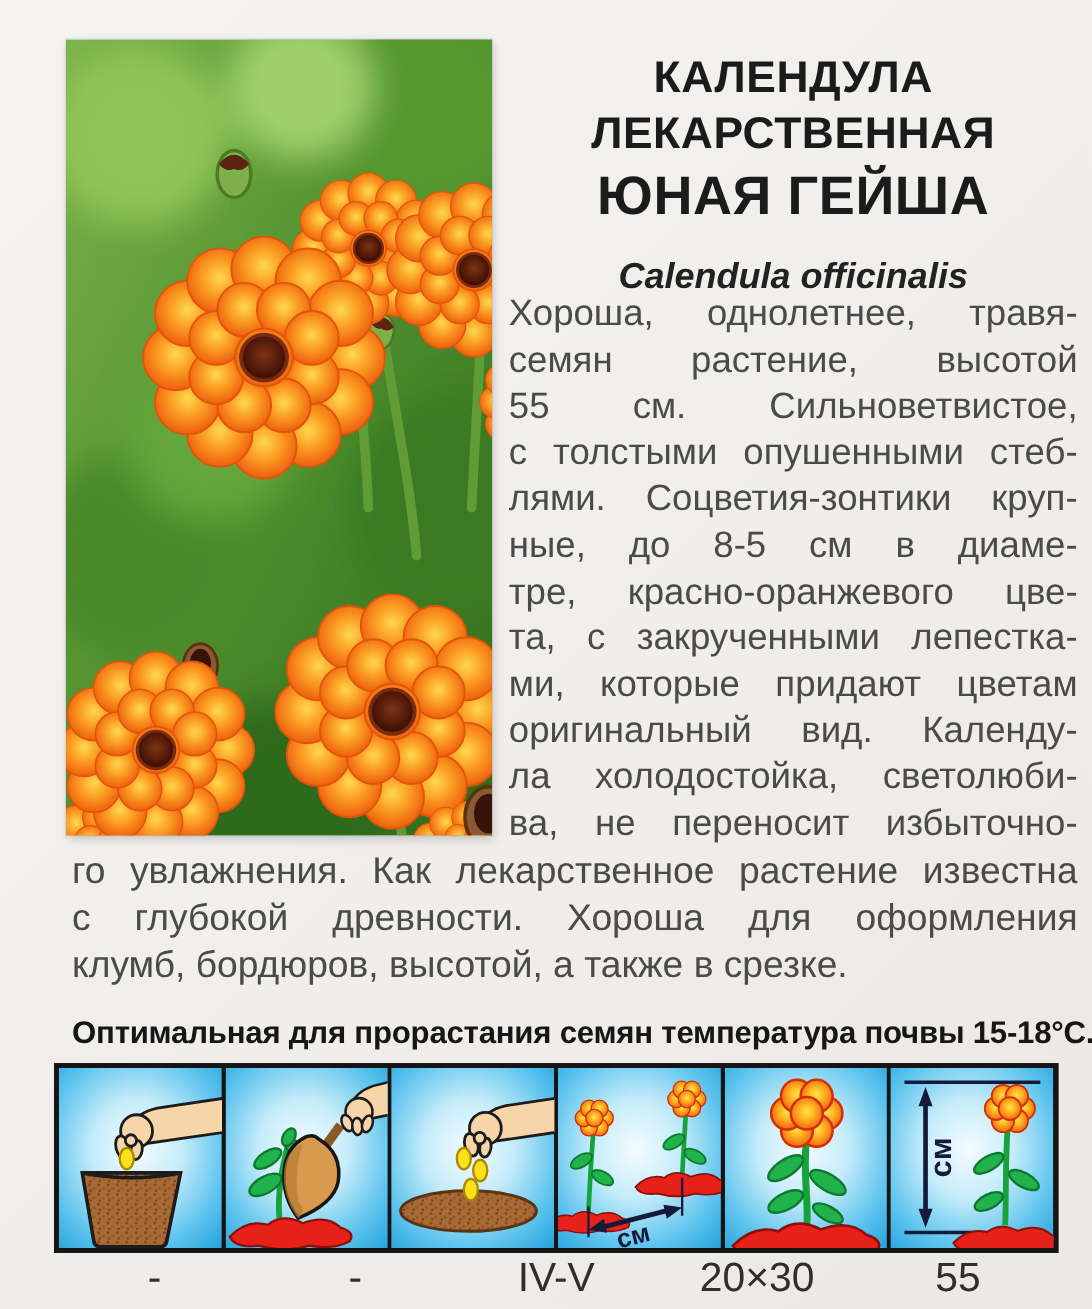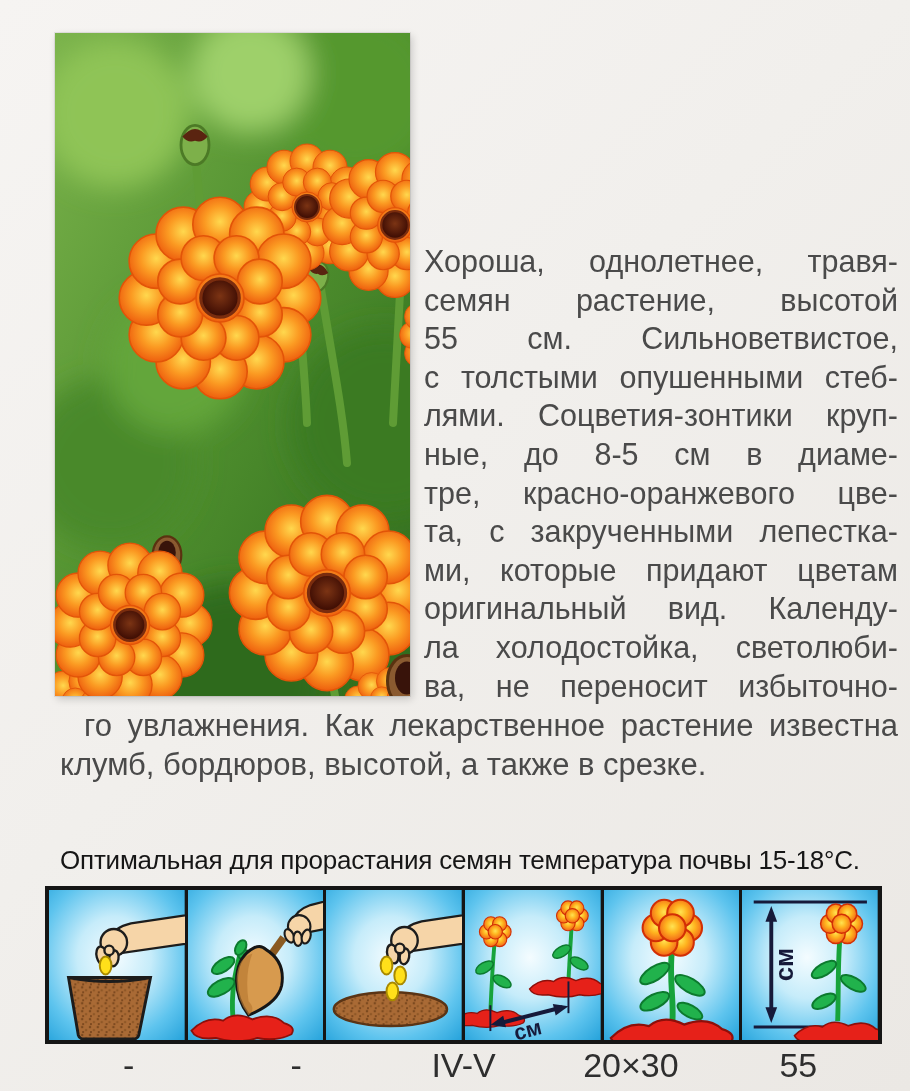--- a/index.html
+++ b/index.html
@@ -18,25 +18,25 @@
   .title-block { position:absolute; left:422px; top:42px; width:478px; text-align:center; color:#1b1b1b; }
   .t-line { font-weight:bold; font-size:37px; line-height:46px; letter-spacing:.5px; }
   .t-variety { font-weight:bold; font-size:45px; line-height:54px; letter-spacing:.5px; margin-top:2px; }
   .t-latin { font-weight:bold; font-style:italic; font-size:30px; margin-top:24px; color:#222; }
 
   .col-text { position:absolute; left:424px; top:244px; width:474px; font-size:30.5px; color:#4a4a4a; }
   .col-text .jline { height:38.6px; overflow:hidden; text-align:justify; text-align-last:justify; }
 
   .full-text { position:absolute; left:60px; top:708px; width:838px; font-size:31px; color:#4a4a4a; }
   .full-text div { height:38.8px; overflow:hidden; }
-  .full-text .jl { text-align:justify; text-align-last:justify;margin-left:24px; }
+  .full-text .jl { text-align:justify; text-align-last:justify; }
 
   .germ-note {
     position:absolute; left:60px; top:845px; width:844px;
-    font-size:26px; font-weight:normal; color:#161616; white-space:nowrap; letter-spacing:-.2px;
+    font-size:26px; font-weight:bold; color:#161616; white-space:nowrap; letter-spacing:-.2px;
   }
 
   .sow-table {
     position:absolute; left:45px; top:886px; width:837px; height:158px;
     display:flex; gap:3px; box-sizing:border-box;
     border:4px solid #151515; background:#151515;
   }
   .sow-cell { flex:1 1 0; min-width:0; }
   .sow-cell svg { display:block; width:100%; height:100%; }
 
@@ -189,38 +189,45 @@
       <use href="#flowerOpen" transform="translate(340,192) scale(1.15)"></use>
       <use href="#flowerOpen" transform="translate(165,265) scale(1.6)"></use>
       <use href="#flowerFull" transform="translate(30,692) scale(0.95)"></use>
       <use href="#flowerOpen" transform="translate(75,592) scale(1.3)"></use>
       <use href="#flowerOpen" transform="translate(272,560) scale(1.55)"></use>
       <use href="#flowerFull" transform="translate(335,685) scale(0.8)"></use>
       <use href="#budDark" transform="translate(352,648) scale(1.5)"></use>
     </svg>
   </div>
 
+  <div class="title-block">
+    <div class="t-line">КАЛЕНДУЛА</div>
+    <div class="t-line">ЛЕКАРСТВЕННАЯ</div>
+    <div class="t-variety">ЮНАЯ ГЕЙША</div>
+    <div class="t-latin">Calendula officinalis</div>
+  </div>
 
   <div class="col-text">
     <div class="jline">Хороша, однолетнее, травя-</div>
     <div class="jline">семян растение, высотой</div>
     <div class="jline">55 см. Сильноветвистое,</div>
     <div class="jline">с толстыми опушенными стеб-</div>
     <div class="jline">лями. Соцветия-зонтики круп-</div>
     <div class="jline">ные, до 8-5 см в диаме-</div>
     <div class="jline">тре, красно-оранжевого цве-</div>
     <div class="jline">та, с закрученными лепестка-</div>
     <div class="jline">ми, которые придают цветам</div>
     <div class="jline">оригинальный вид. Календу-</div>
     <div class="jline">ла холодостойка, светолюби-</div>
     <div class="jline">ва, не переносит избыточно-</div>
   </div>
 
   <div class="full-text">
     <div class="jl">го увлажнения. Как лекарственное растение известна</div>
+    <div class="jl">с глубокой древности. Хороша для оформления</div>
     <div>клумб, бордюров, высотой, а также в срезке.</div>
   </div>
 
   <div class="germ-note">Оптимальная для прорастания семян температура почвы 15-18°С.</div>
 
   <div class="sow-table">
 
     <div class="sow-cell">
       <svg viewBox="0 0 139 151" preserveAspectRatio="none">
         <rect width="139" height="151" fill="url(#cellBG)"></rect>

